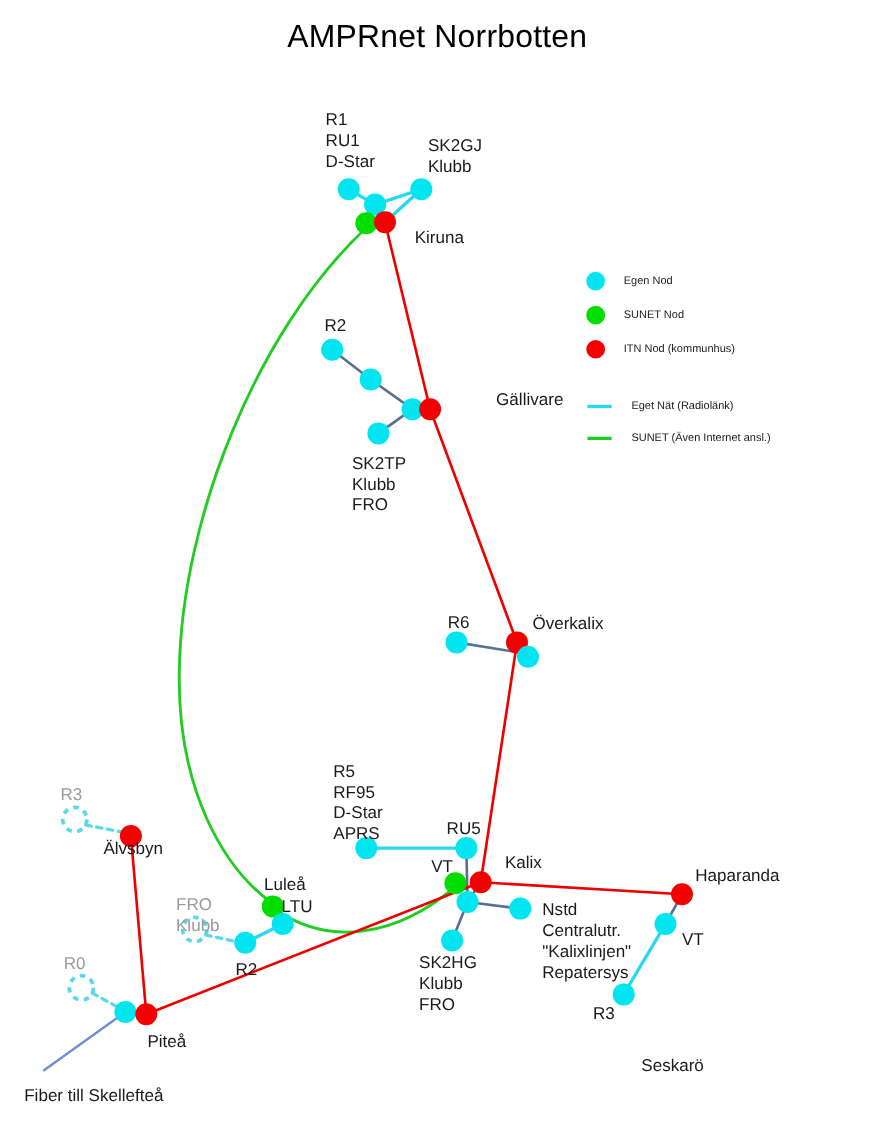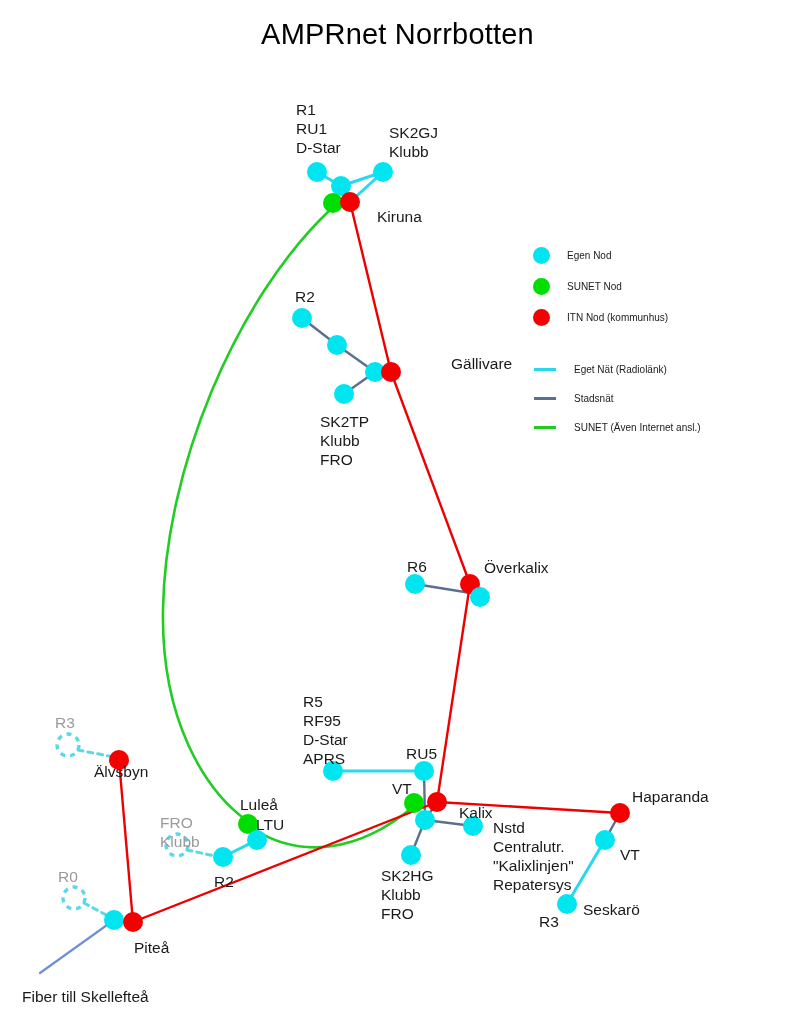--- a/index.html
+++ b/index.html
@@ -186,31 +186,31 @@
 Klubb
 FRO</div>
       <div class="lbl" style="left: 407px; top: 557px;">R6</div>
       <div class="lbl" style="left: 484px; top: 558px;">Överkalix</div>
       <div class="lbl" style="left: 303px; top: 692px;">R5
 RF95
 D-Star
 APRS</div>
       <div class="lbl" style="left: 406px; top: 744px;">RU5</div>
       <div class="lbl" style="left: 392px; top: 779px;">VT</div>
-      <div class="lbl" style="left: 459px; top: 775px; margin-top: 28px;">Kalix</div>
+      <div class="lbl" style="left: 459px; top: 775px;">Kalix</div>
       <div class="lbl" style="left: 457px; top: 818px; margin-left: 36px;">Nstd
 Centralutr.
 "Kalixlinjen"
 Repatersys</div>
       <div class="lbl" style="left: 381px; top: 866px;">SK2HG
 Klubb
 FRO</div>
       <div class="lbl" style="left: 632px; top: 787px;">Haparanda</div>
       <div class="lbl" style="left: 620px; top: 845px;">VT</div>
-      <div class="lbl" style="left: 583px; top: 900px;">Seskarö</div>
+      <div class="lbl" style="left: 583px; top: 960px;">Seskarö</div>
       <div class="lbl" style="left: 539px; top: 912px;">R3</div>
       <div class="lbl" style="left: 94px; top: 762px;">Älvsbyn</div>
       <div class="lbl muted" style="left: 55px; top: 713px;">R3</div>
       <div class="lbl" style="left: 240px; top: 795px;">Luleå</div>
       <div class="lbl" style="left: 256px; top: 815px;">LTU</div>
       <div class="lbl muted" style="left: 160px; top: 813px;">FRO
 Klubb</div>
       <div class="lbl" style="left: 214px; top: 872px;">R2</div>
       <div class="lbl muted" style="left: 58px; top: 867px;">R0</div>
       <div class="lbl" style="left: 134px; top: 938px;">Piteå</div>
@@ -241,26 +241,20 @@
     <div class="legend-gap"></div>
     <div id="legend-lines">
         <div class="legend-row line-row">
           <span class="legend-swatch">
             <span class="legend-line" style="background: rgb(40, 216, 238);"></span>
           </span>
           <span class="legend-label">Eget Nät (Radiolänk)</span>
         </div>
         <div class="legend-row line-row">
           <span class="legend-swatch">
-            <span class="legend-line" style="background: rgb(90, 112, 144);"></span>
-          </span>
-          <span class="legend-label">Stadsnät</span>
-        </div>
-        <div class="legend-row line-row">
-          <span class="legend-swatch">
             <span class="legend-line" style="background: rgb(34, 204, 34);"></span>
           </span>
           <span class="legend-label">SUNET (Även Internet ansl.)</span>
         </div>
       </div>
   </div>
 
 </div>
 
 </body></html>

